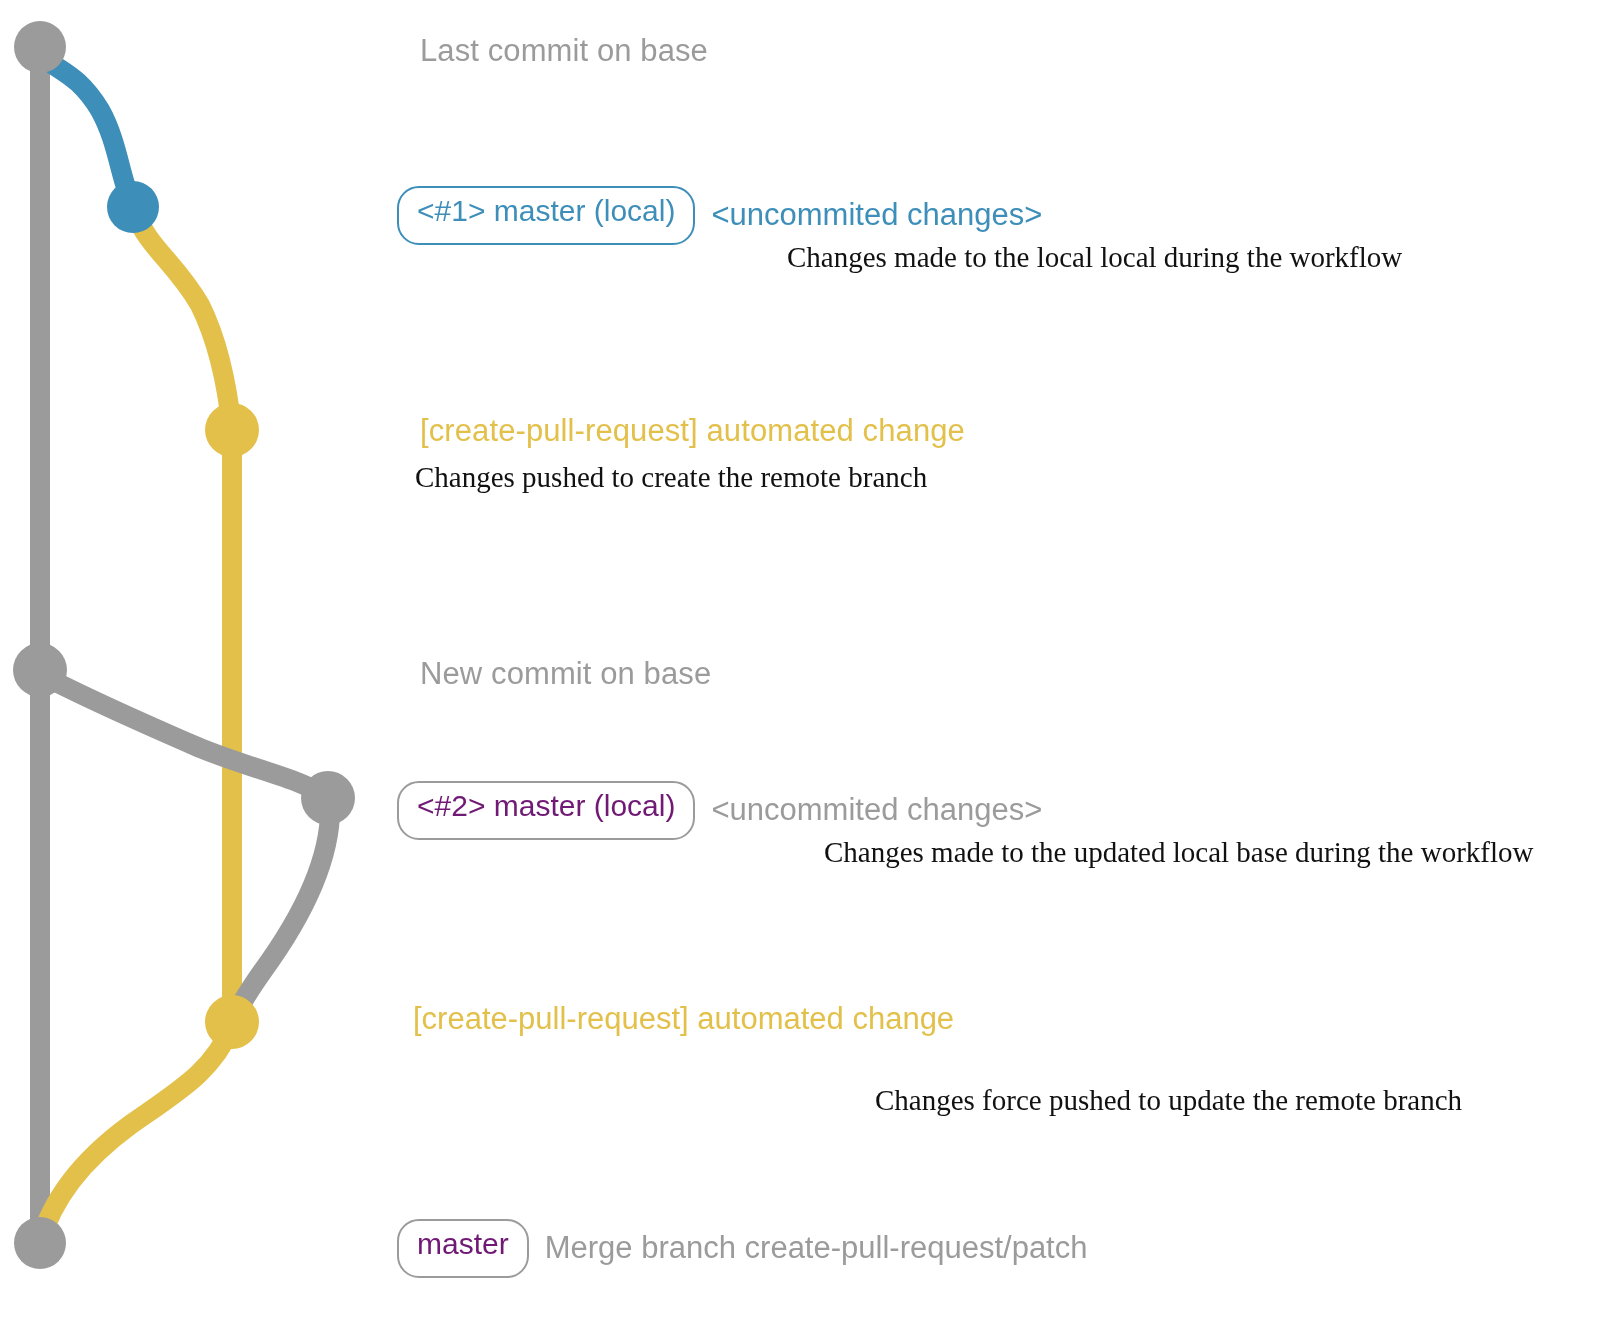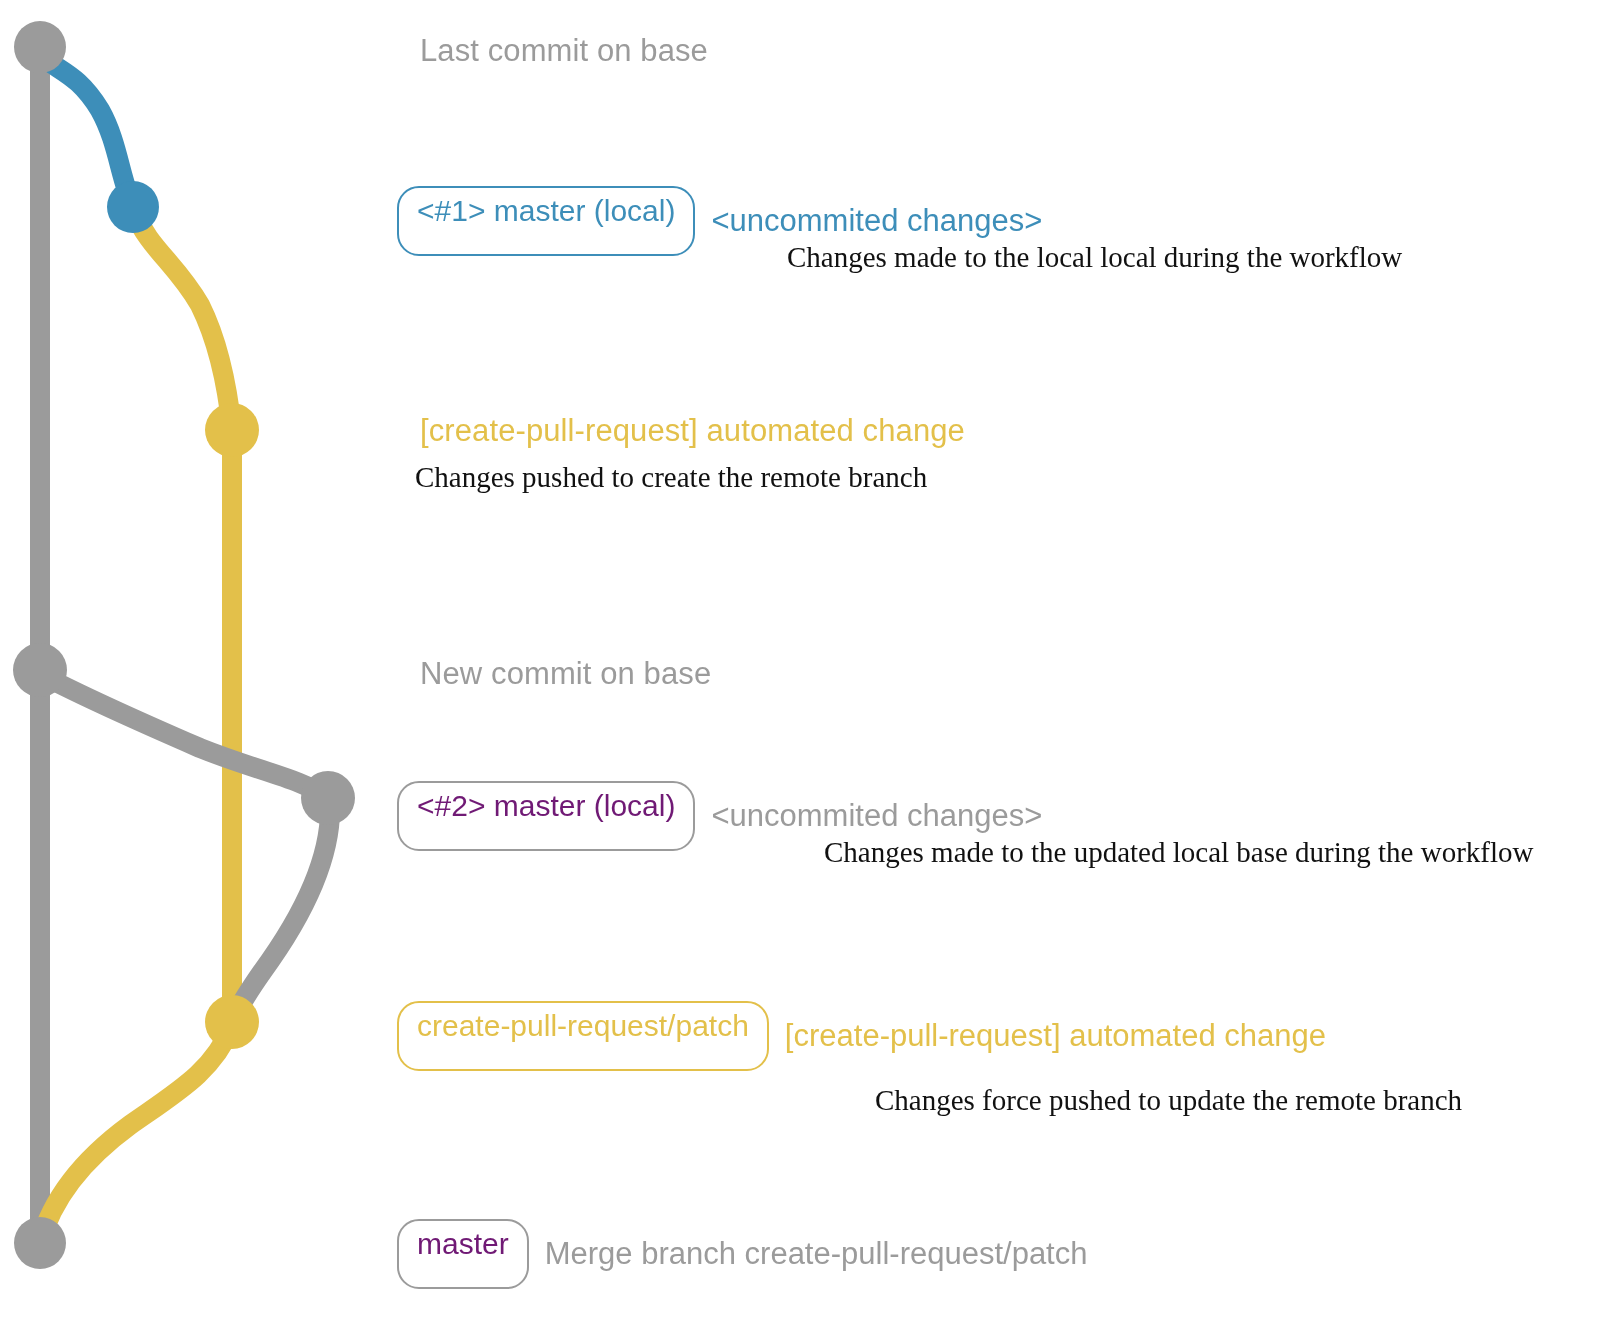--- a/index.html
+++ b/index.html
@@ -38,21 +38,21 @@
     margin-left: 23px;
   }
   .heading.gray  { color: #9b9b9b; }
   .heading.gold  { color: #e3c04a; }
 
   
   .badge {
     display: inline-block;
     border: 2px solid #9b9b9b;
     border-radius: 22px;
-    padding: 7px 18px 27px 18px;
+    padding: 7px 18px 16px 18px;
     font-family: "Liberation Sans", sans-serif;
     font-size: 30px;
     line-height: 1.05;
     color: #9b9b9b;
     background: transparent;
   }
   .badge.blue  { border-color: #3d8eb9; color: #3d8eb9; }
   .badge.gold  { border-color: #e3c04a; color: #e3c04a; }
   .badge.gray  { border-color: #9b9b9b; color: #701a75; }
 
@@ -125,21 +125,20 @@
   <span class="heading gray">New commit on base</span>
 </div>
 
 <div class="row" style="left:397px; top:781px;">
   <span class="badge gray">&lt;#2&gt; master (local)</span>
   <span class="subject gray">&lt;uncommited changes&gt;</span>
 </div>
 <div class="desc" style="left:787px; top:836px;margin-left:37px;">Changes made to the updated local base during the workflow</div>
 
 <div class="row" style="left:397px; top:1001px;">
-  <span class="badge gold">create-pull-request/patch</span>
   <span class="subject gold">[create-pull-request] automated change</span>
 </div>
 <div class="desc" style="left:875px; top:1084px;">Changes force pushed to update the remote branch</div>
 
 <div class="row" style="left:397px; top:1219px;">
   <span class="badge gray">master</span>
   <span class="subject gray">Merge branch create-pull-request/patch</span>
 </div>
 
 </body></html>

